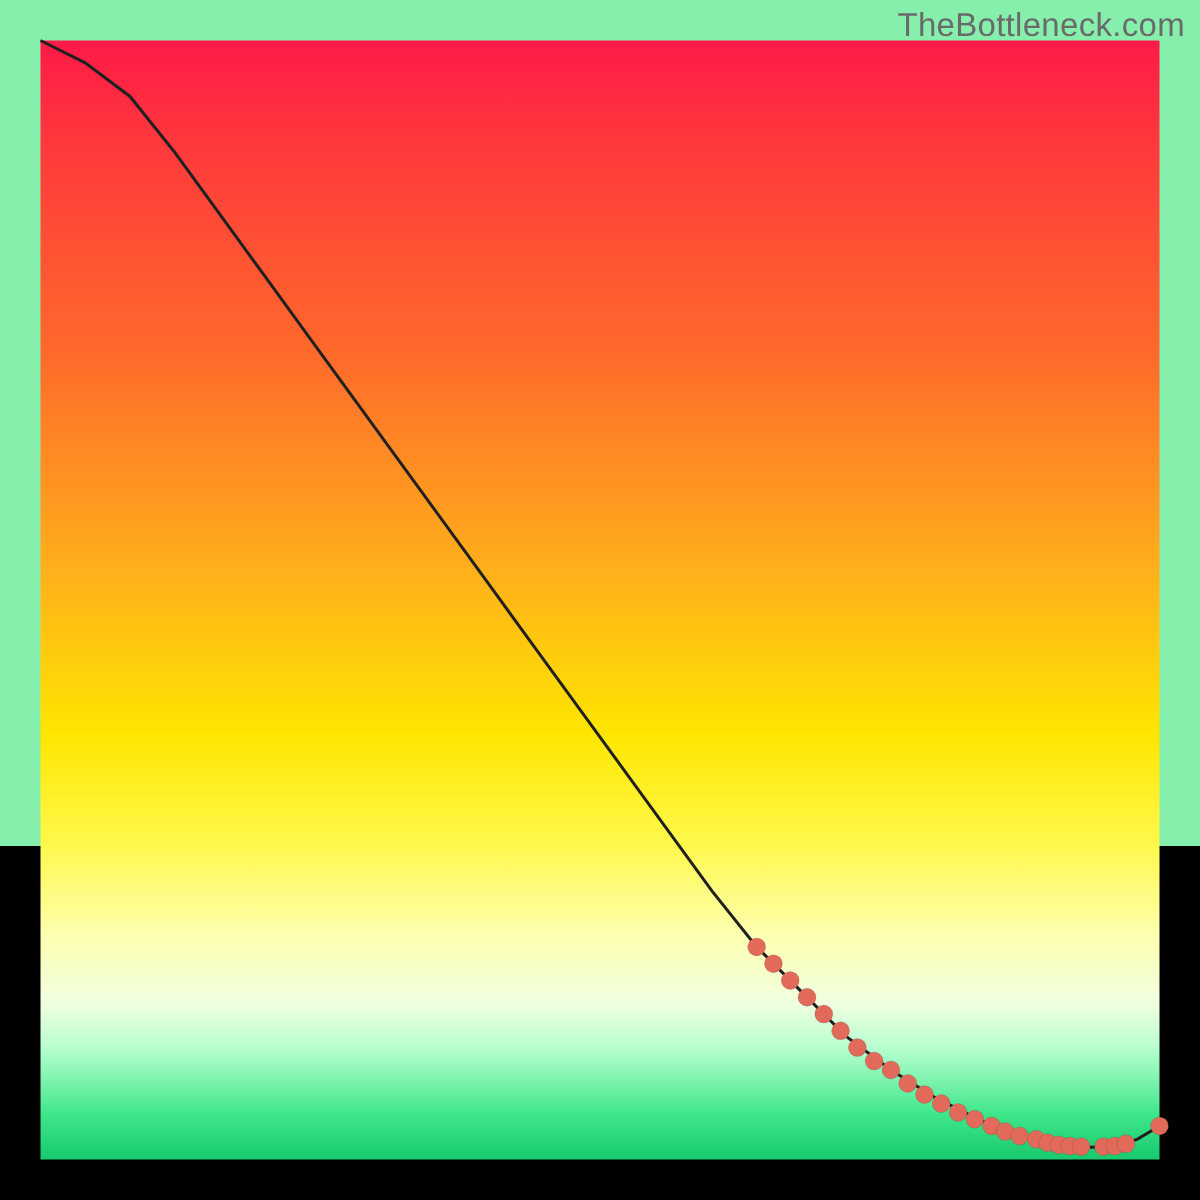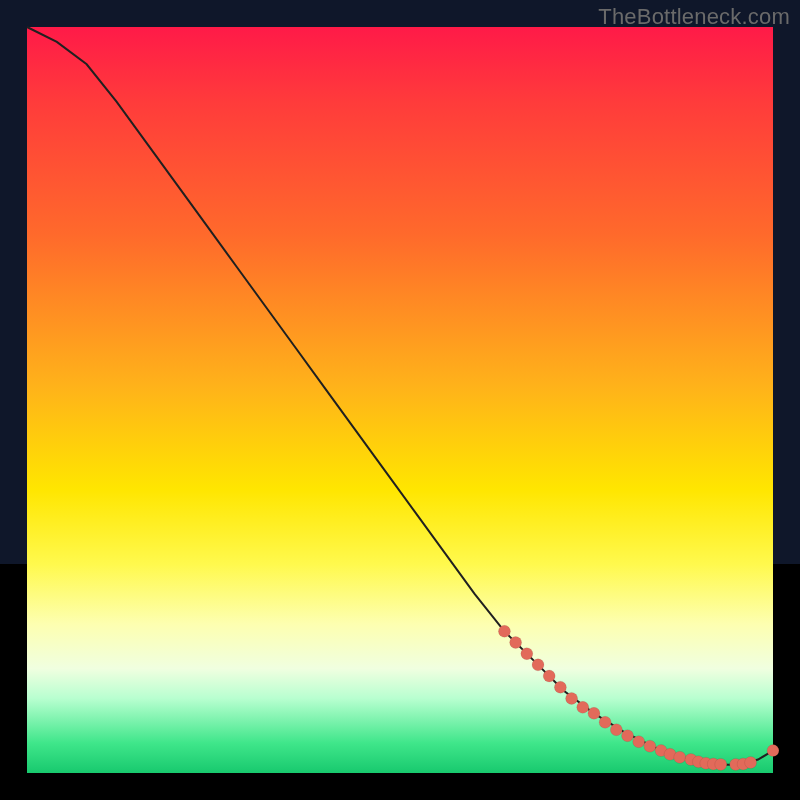--- a/index.html
+++ b/index.html
@@ -8,21 +8,21 @@
     width: 800px;
     height: 800px;
     background: #000;
     overflow: hidden;
     font-family: Arial, Helvetica, sans-serif;
   }
   .frame {
     position: relative;
     width: 800px;
     height: 564px;
-    background: #0f172a;
+    background: #86efac;
   }
   .watermark {
     position: absolute;
     top: 4px;
     right: 10px;
     color: #6a6a6a;
     font-size: 22px;
     font-weight: 500;
     letter-spacing: 0.2px;
     z-index: 10;

